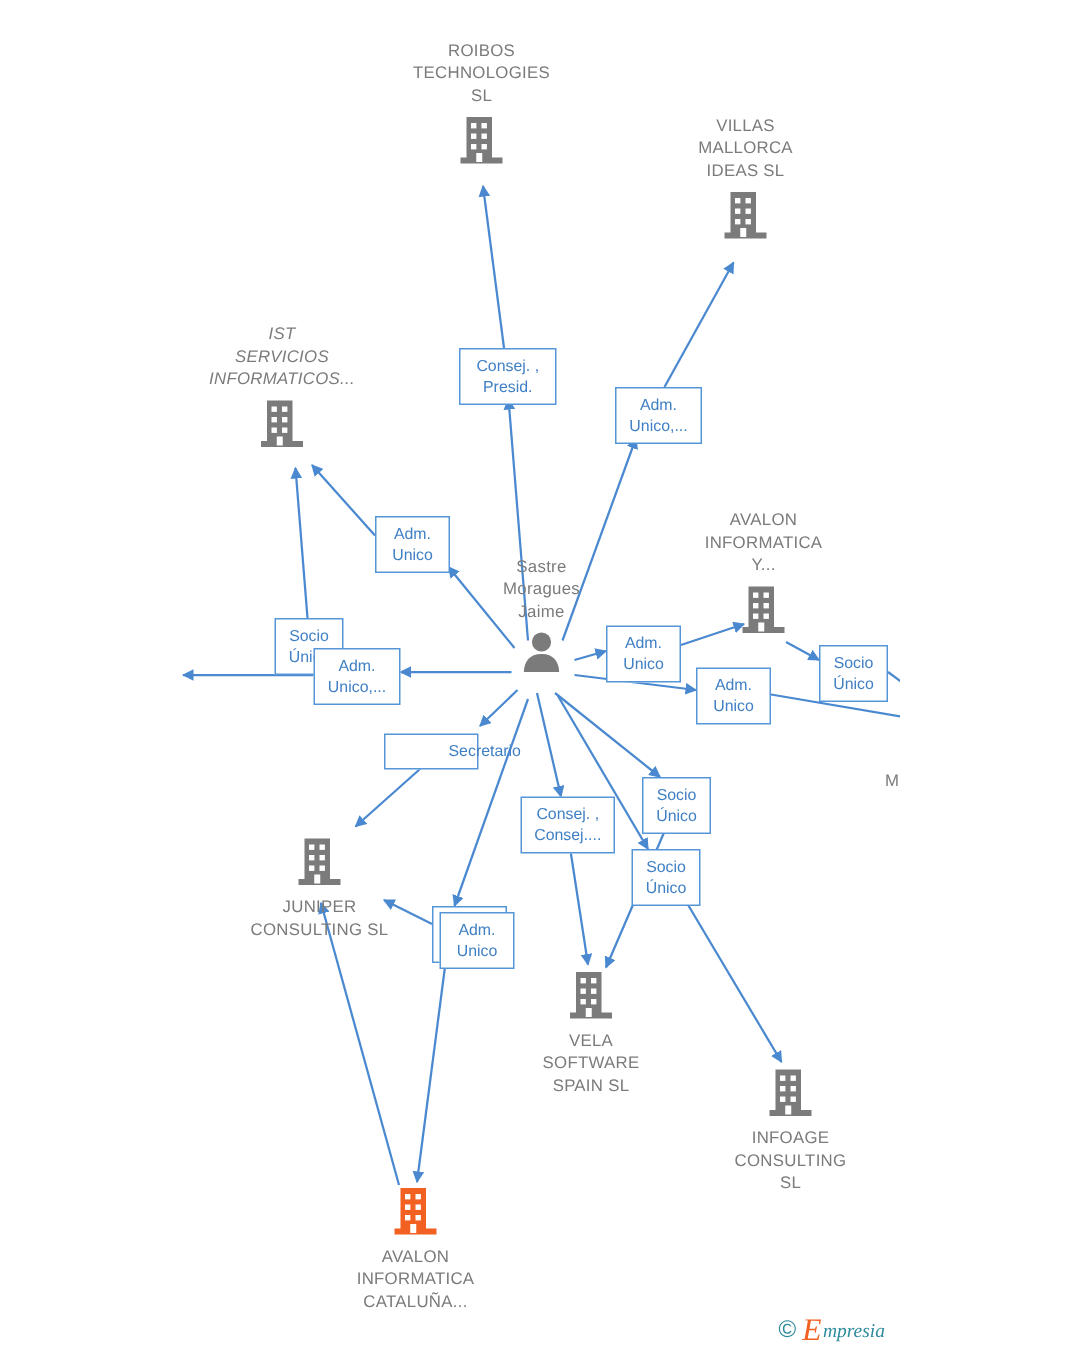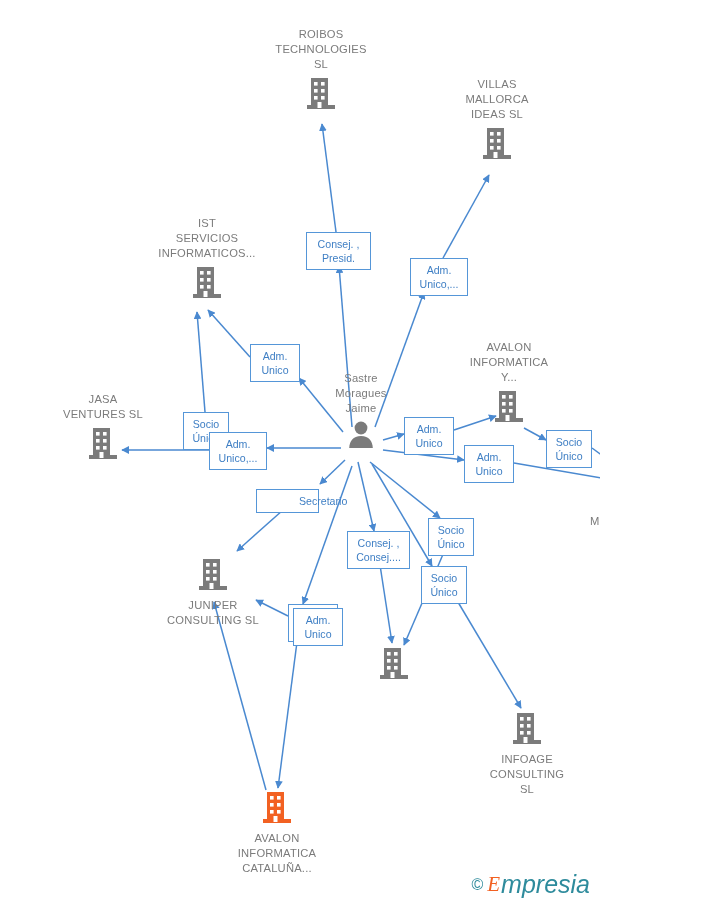--- a/index.html
+++ b/index.html
@@ -81,23 +81,23 @@
   }
   #watermark .wm-e {
     color: #f26122;
     font-size: 21px;
     font-style: italic;
     font-family: "Liberation Serif", serif;
     line-height: 1;
   }
   #watermark .wm-word {
     color: #2e8b9c;
-    font-size: 25px;
+    font-size: 13px;
     font-style: italic;
-    font-family: Liberation Sans, sans-serif;
+    font-family: Liberation Serif, serif;
     line-height: 1;
     margin-left: -3px;
   }
 </style>
 </head>
 <body>
 
 <div id="graph-canvas">
 
   <svg id="edge-layer" viewBox="0 0 728 905" width="728" height="905">
@@ -179,21 +179,21 @@
       <rect x="8" y="6" width="3.6" height="3.6" fill="#ffffff"></rect>
       <rect x="15" y="6" width="3.6" height="3.6" fill="#ffffff"></rect>
       <rect x="8" y="13" width="3.6" height="3.6" fill="#ffffff"></rect>
       <rect x="15" y="13" width="3.6" height="3.6" fill="#ffffff"></rect>
       <rect x="8" y="20" width="3.6" height="3.6" fill="#ffffff"></rect>
       <rect x="15" y="20" width="3.6" height="3.6" fill="#ffffff"></rect>
       <rect x="11.5" y="26" width="4" height="6" fill="#ffffff"></rect>
     </svg>
   </div>
 
-  <div class="node label-top" style="left:207px; top:216px;">
+  <div class="node label-top" style="left:188px; top:216px;font-style:italic;">
     <div class="node-label">IST
 SERVICIOS
 INFORMATICOS...</div>
     <svg class="node-icon" width="30" height="36" viewBox="0 0 30 36">
       <rect x="5" y="2" width="17" height="30" fill="#7b7b7b"></rect>
       <rect x="1" y="29" width="28" height="4" fill="#7b7b7b"></rect>
       <rect x="8" y="6" width="3.6" height="3.6" fill="#ffffff"></rect>
       <rect x="15" y="6" width="3.6" height="3.6" fill="#ffffff"></rect>
       <rect x="8" y="13" width="3.6" height="3.6" fill="#ffffff"></rect>
       <rect x="15" y="13" width="3.6" height="3.6" fill="#ffffff"></rect>
@@ -213,35 +213,20 @@
       <rect x="8" y="6" width="3.6" height="3.6" fill="#ffffff"></rect>
       <rect x="15" y="6" width="3.6" height="3.6" fill="#ffffff"></rect>
       <rect x="8" y="13" width="3.6" height="3.6" fill="#ffffff"></rect>
       <rect x="15" y="13" width="3.6" height="3.6" fill="#ffffff"></rect>
       <rect x="8" y="20" width="3.6" height="3.6" fill="#ffffff"></rect>
       <rect x="15" y="20" width="3.6" height="3.6" fill="#ffffff"></rect>
       <rect x="11.5" y="26" width="4" height="6" fill="#ffffff"></rect>
     </svg>
   </div>
 
-  <div class="node label-top" style="left:103px; top:392px;">
-    <div class="node-label">JASA
-VENTURES  SL</div>
-    <svg class="node-icon" width="30" height="36" viewBox="0 0 30 36">
-      <rect x="5" y="2" width="17" height="30" fill="#7b7b7b"></rect>
-      <rect x="1" y="29" width="28" height="4" fill="#7b7b7b"></rect>
-      <rect x="8" y="6" width="3.6" height="3.6" fill="#ffffff"></rect>
-      <rect x="15" y="6" width="3.6" height="3.6" fill="#ffffff"></rect>
-      <rect x="8" y="13" width="3.6" height="3.6" fill="#ffffff"></rect>
-      <rect x="15" y="13" width="3.6" height="3.6" fill="#ffffff"></rect>
-      <rect x="8" y="20" width="3.6" height="3.6" fill="#ffffff"></rect>
-      <rect x="15" y="20" width="3.6" height="3.6" fill="#ffffff"></rect>
-      <rect x="11.5" y="26" width="4" height="6" fill="#ffffff"></rect>
-    </svg>
-  </div>
 
   <div class="node label-top" style="left:361px; top:371px;">
     <div class="node-label">Sastre
 Moragues
 Jaime</div>
     <svg class="node-icon" width="30" height="30" viewBox="0 0 30 30">
       <circle cx="15" cy="8" r="6.4" fill="#7b7b7b"></circle>
       <path d="M 15 16 C 7 16 3.5 21 3.2 28 L 26.8 28 C 26.5 21 23 16 15 16 Z" fill="#7b7b7b"></path>
     </svg>
   </div>
@@ -282,20 +267,23 @@
       <rect x="5" y="2" width="17" height="30" fill="#7b7b7b"></rect>
       <rect x="1" y="29" width="28" height="4" fill="#7b7b7b"></rect>
       <rect x="8" y="6" width="3.6" height="3.6" fill="#ffffff"></rect>
       <rect x="15" y="6" width="3.6" height="3.6" fill="#ffffff"></rect>
       <rect x="8" y="13" width="3.6" height="3.6" fill="#ffffff"></rect>
       <rect x="15" y="13" width="3.6" height="3.6" fill="#ffffff"></rect>
       <rect x="8" y="20" width="3.6" height="3.6" fill="#ffffff"></rect>
       <rect x="15" y="20" width="3.6" height="3.6" fill="#ffffff"></rect>
       <rect x="11.5" y="26" width="4" height="6" fill="#ffffff"></rect>
     </svg>
+    <div class="node-label">VELA
+SOFTWARE
+SPAIN  SL</div>
   </div>
 
   <div class="node label-bottom" style="left:527px; top:711px;">
     <svg class="node-icon" width="30" height="36" viewBox="0 0 30 36">
       <rect x="5" y="2" width="17" height="30" fill="#7b7b7b"></rect>
       <rect x="1" y="29" width="28" height="4" fill="#7b7b7b"></rect>
       <rect x="8" y="6" width="3.6" height="3.6" fill="#ffffff"></rect>
       <rect x="15" y="6" width="3.6" height="3.6" fill="#ffffff"></rect>
       <rect x="8" y="13" width="3.6" height="3.6" fill="#ffffff"></rect>
       <rect x="15" y="13" width="3.6" height="3.6" fill="#ffffff"></rect>

